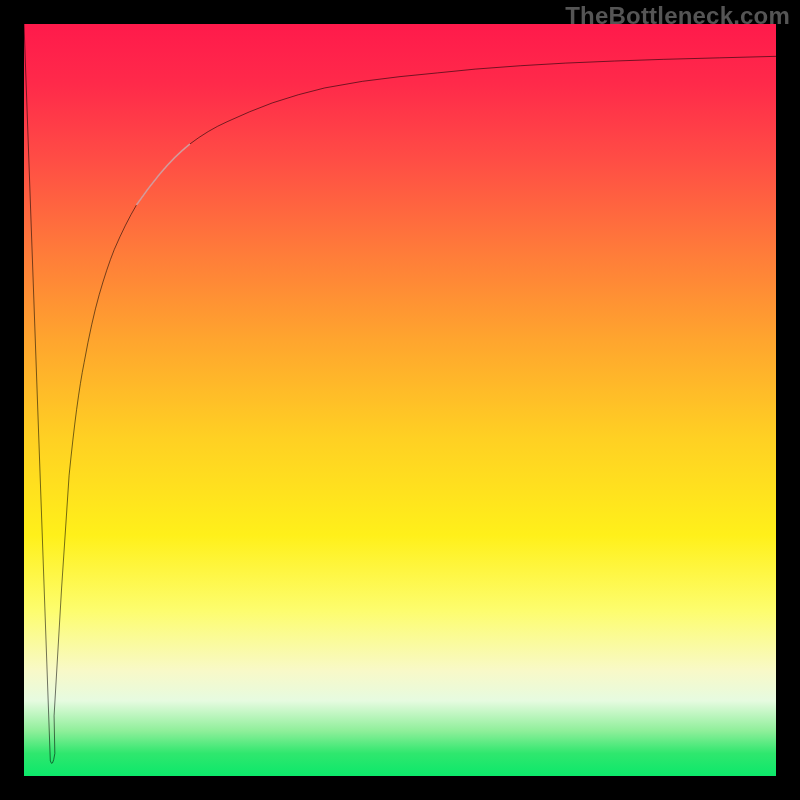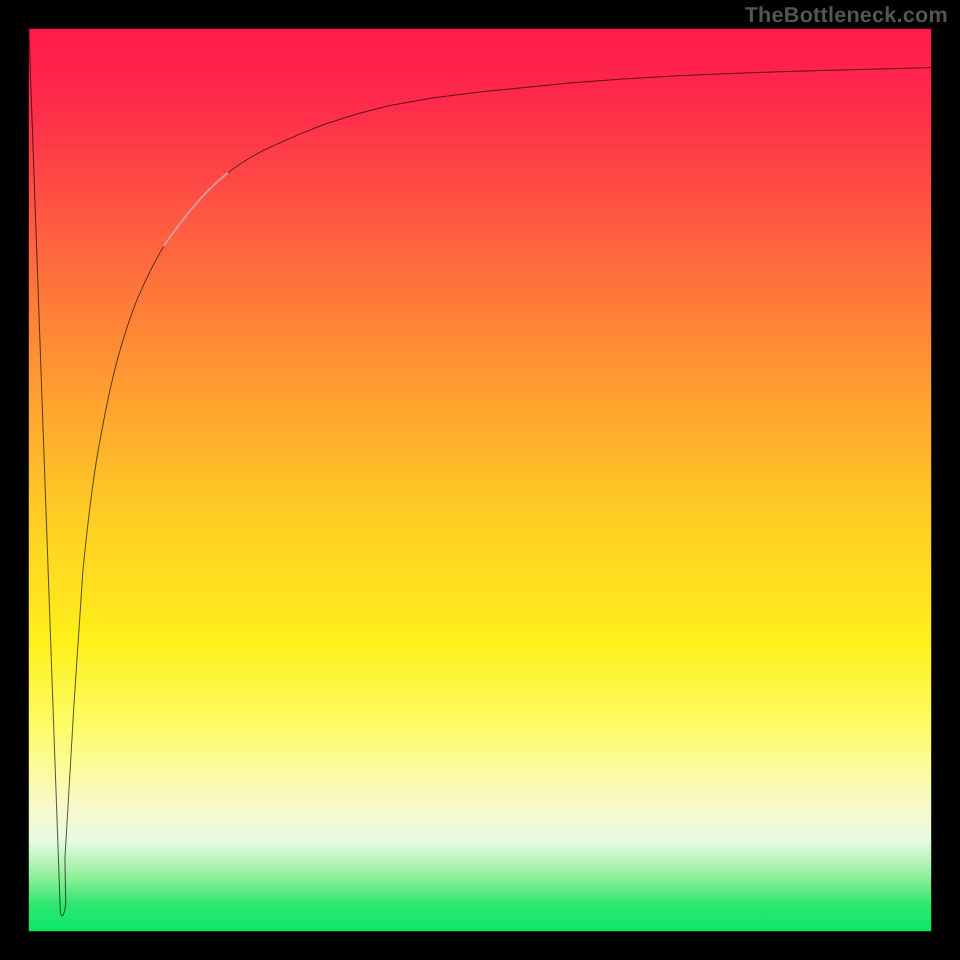--- a/index.html
+++ b/index.html
@@ -15,21 +15,21 @@
     position: relative;
     width: 800px;
     height: 800px;
     background: #000;
   }
   .attribution {
     position: absolute;
     top: 2px;
     right: 10px;
     color: #555555;
-    font-size: 18px;
+    font-size: 24px;
     font-weight: 600;
     letter-spacing: 0.2px;
     z-index: 5;
   }
   .plot {
     position: absolute;
     left: 24px;
     top: 24px;
     width: 752px;
     height: 752px;

